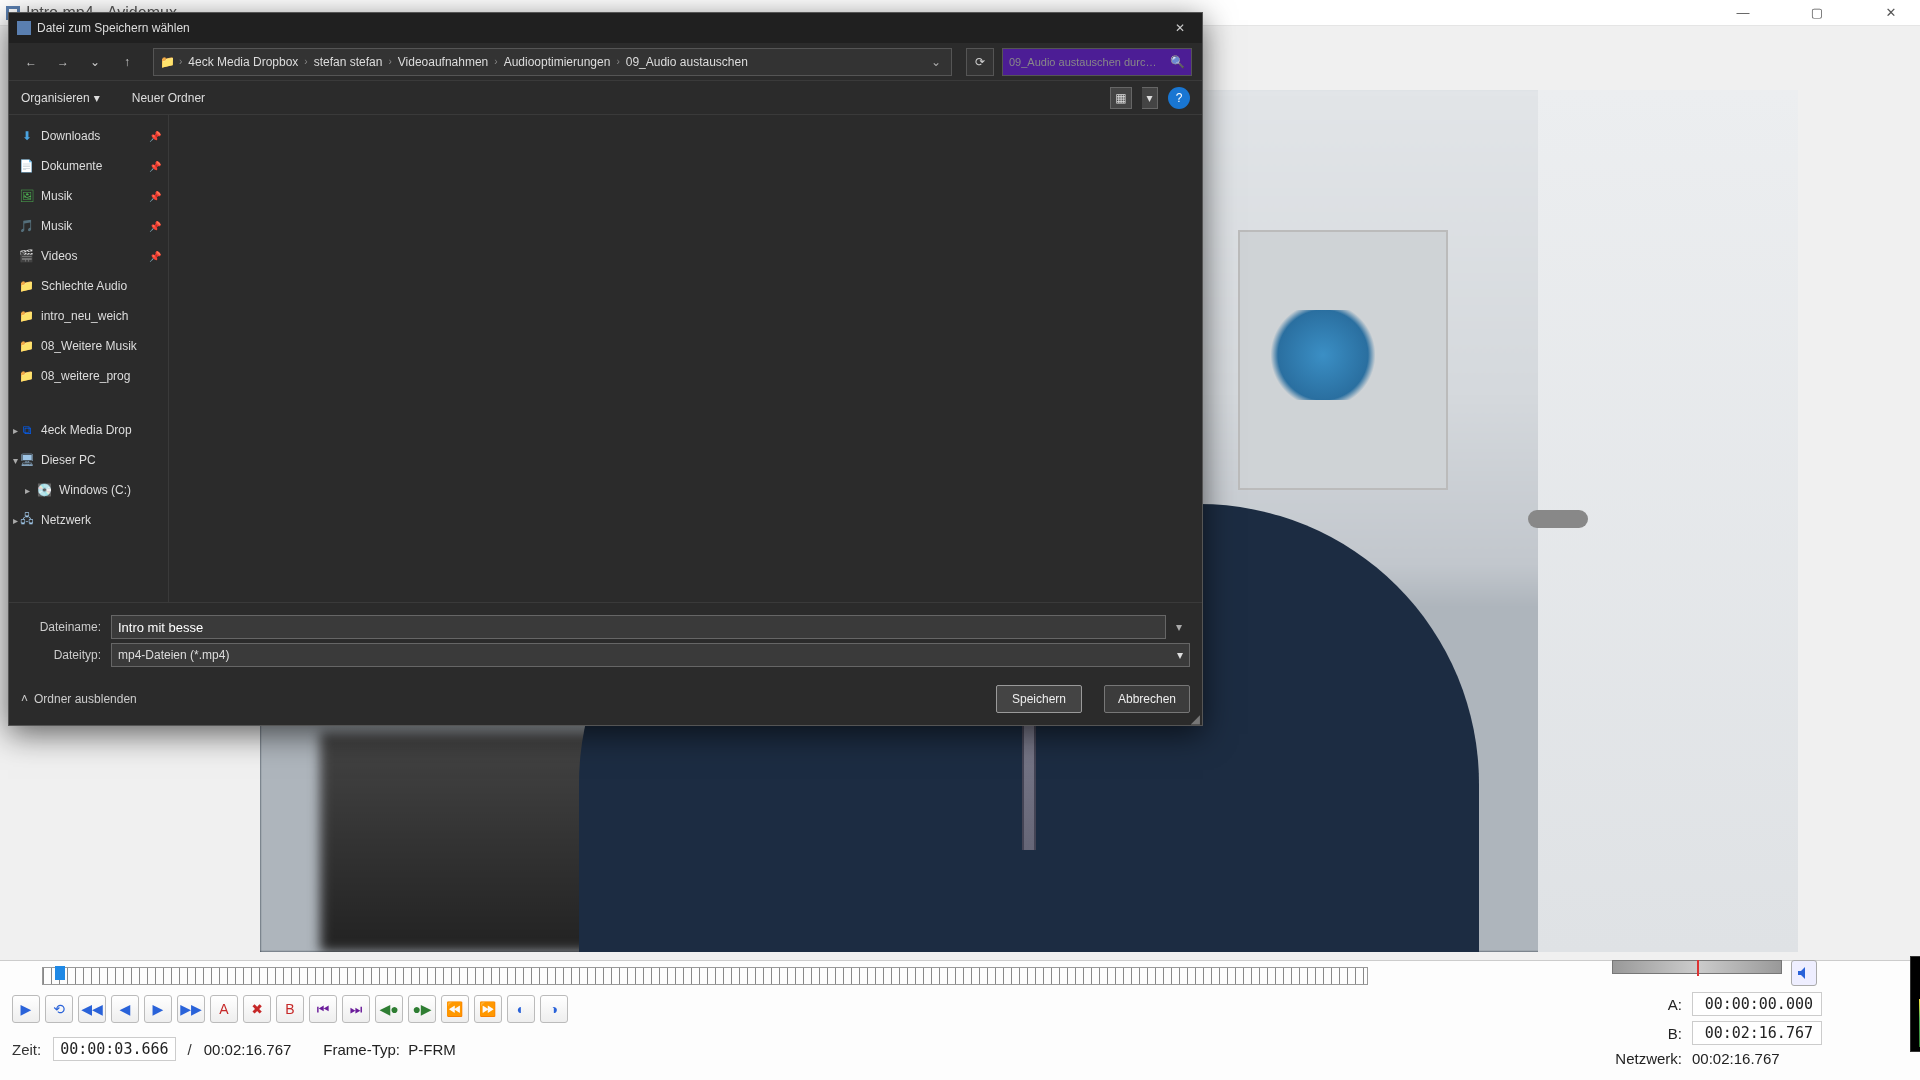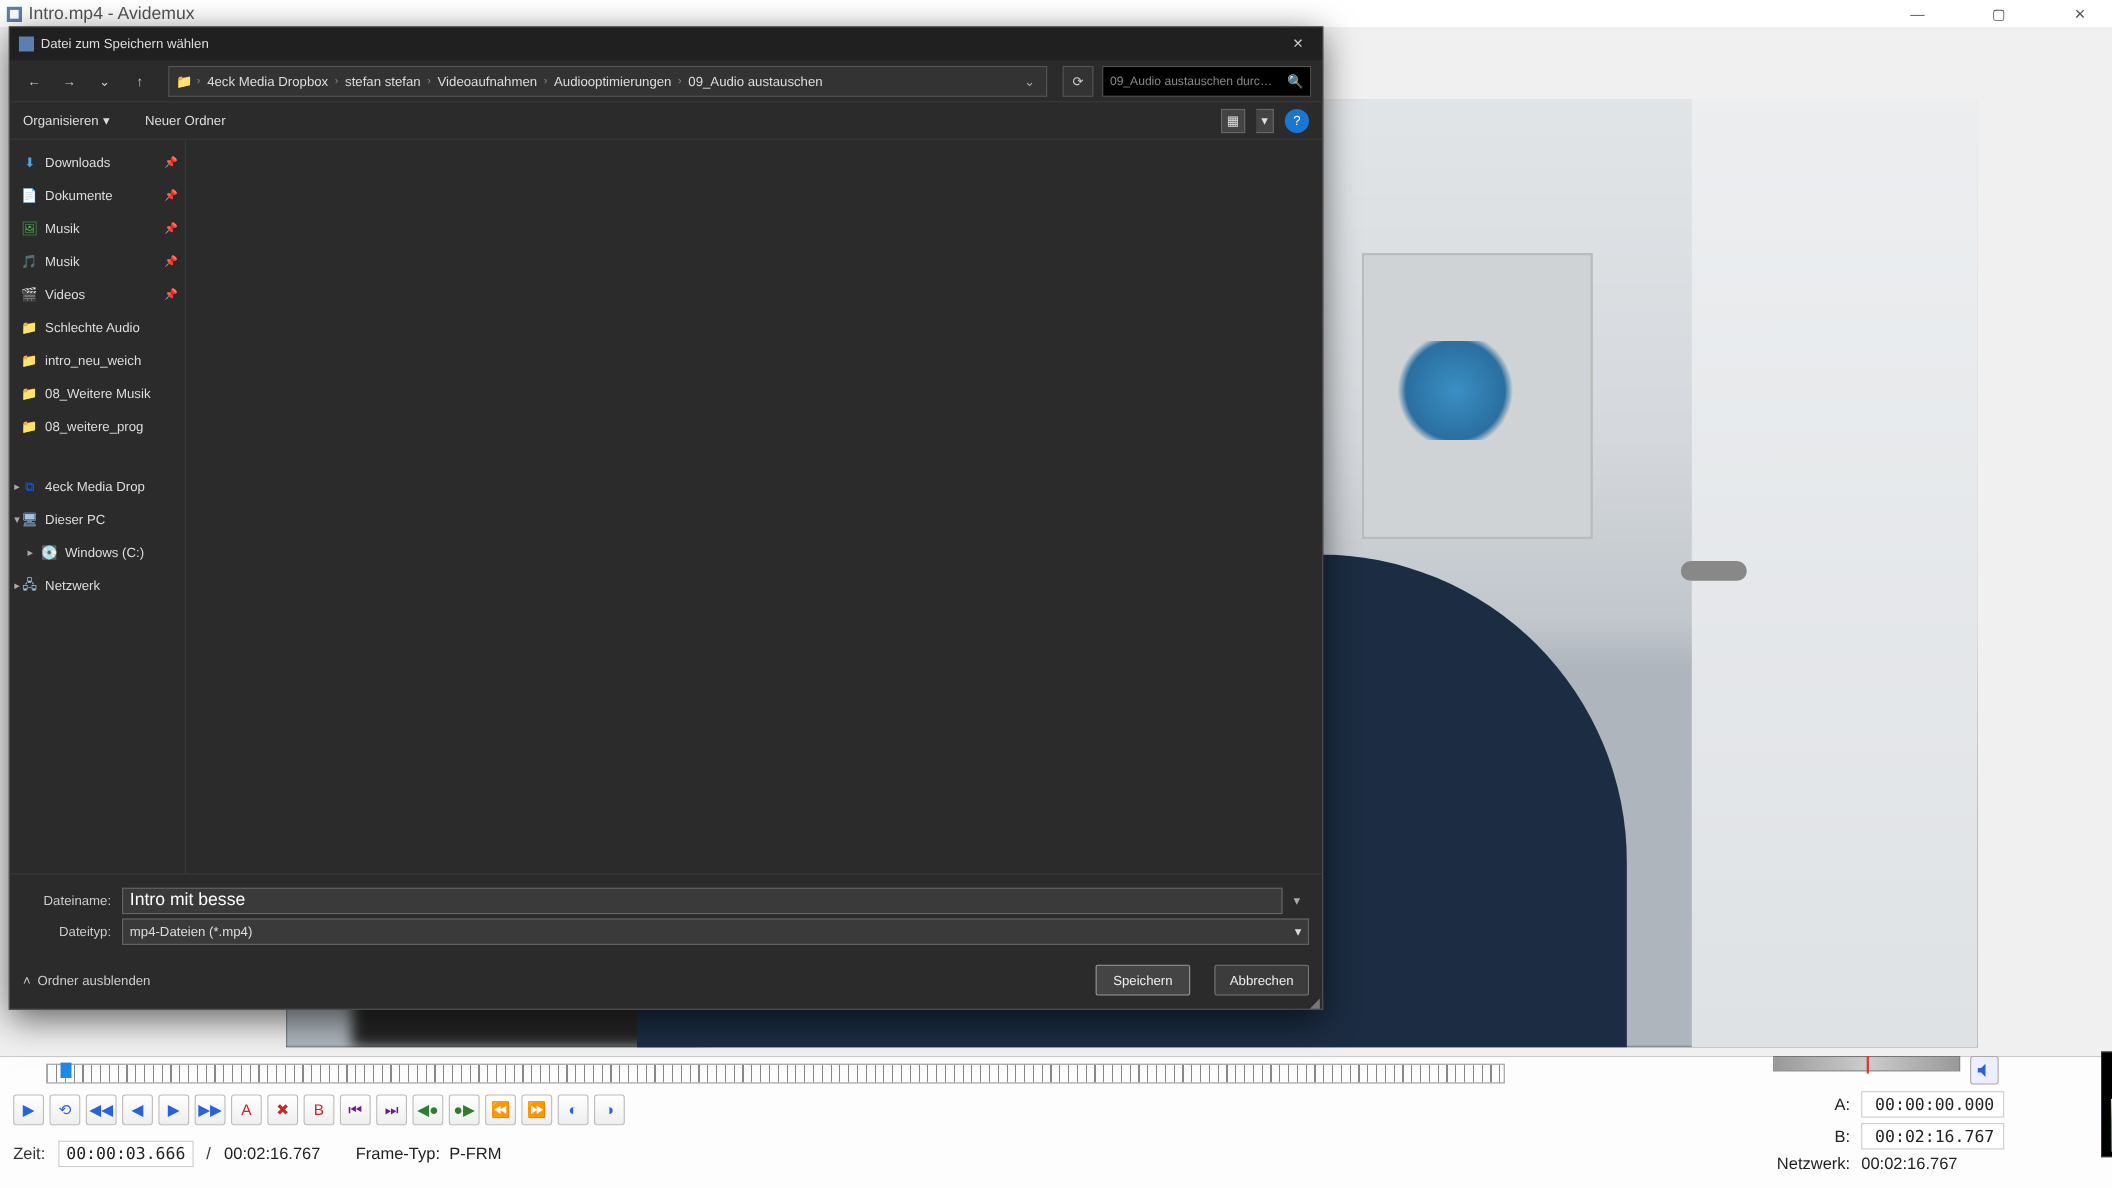--- a/index.html
+++ b/index.html
@@ -44,33 +44,33 @@
 .scrub-mini::after{content:"";position:absolute;left:50%;top:-1px;width:2px;height:16px;background:#d33;}
 .speaker-btn{display:inline-flex;width:26px;height:26px;border:1px solid #aaa;border-radius:3px;background:#eef;align-items:center;justify-content:center;margin-left:6px;vertical-align:top;}
 .ab-row{display:flex;align-items:center;gap:10px;margin:5px 0;font-size:15px;}
 .ab-row .albl{width:70px;text-align:right;}
 .ab-row .aval{font-family:monospace;border:1px solid #ccc;background:#fff;padding:2px 8px;min-width:130px;text-align:right;}
 .meter{position:absolute; right:-58px; top:-4px; width:50px; height:96px; background:#000; border:1px solid #333;}
 .meter .bar{position:absolute;bottom:4px;width:16px;background:linear-gradient(180deg,#ffeb3b 0%, #4caf50 40%, #2e7d32 100%);}
 .meter .bar.b1{left:8px;height:48px;}
 
 
-.dialog { position:absolute; left:8px; top:24px; width:1195px; height:894px; background:#2b2b2b; border:1px solid #555; box-shadow:0 8px 30px rgba(0,0,0,.6); color:#ddd; display:flex; flex-direction:column;}
+.dialog { position:absolute; left:8px; top:12px; width:1195px; height:714px; background:#2b2b2b; border:1px solid #555; box-shadow:0 8px 30px rgba(0,0,0,.6); color:#ddd; display:flex; flex-direction:column;}
 .dlg-title { height:30px; background:#202020; display:flex; align-items:center; padding:0 8px; justify-content:space-between;}
 .dlg-title .t { font-size:12px; color:#ddd;}
 .dlg-close{width:28px;height:22px;display:flex;align-items:center;justify-content:center;color:#ccc;cursor:pointer;}
 .dlg-nav { height:38px; background:#2b2b2b; display:flex; align-items:center; padding:0 10px; gap:8px; border-bottom:1px solid #3a3a3a;}
 .nav-btn{width:24px;height:24px;display:flex;align-items:center;justify-content:center;color:#ccc;cursor:pointer;border-radius:2px;}
 .crumbbar{flex:1;display:flex;align-items:center;border:1px solid #555;background:#333;height:28px;padding:0 6px;gap:4px;margin:0 6px;}
 .crumbbar .folder-ic{color:#e2b64a;}
 .crumbbar .crumb{color:#ddd;font-size:12px;padding:0 2px;cursor:pointer;}
 .crumbbar .sep{color:#888;font-size:10px;}
 .crumbbar .dd{margin-left:auto;color:#aaa;cursor:pointer;padding:0 4px;}
 .refresh{width:28px;height:28px;display:flex;align-items:center;justify-content:center;border:1px solid #555;background:#333;color:#ccc;cursor:pointer;}
-.searchbox{width:190px;height:28px;border:1px solid #555;background:#000000;display:flex;align-items:center;padding:0 6px;gap:2px;color:#888;}
+.searchbox{width:190px;height:28px;border:1px solid #555;background:#4c1d95;display:flex;align-items:center;padding:0 6px;gap:2px;color:#888;}
 .searchbox input{background:transparent;border:0;outline:0;color:#ccc;font-size:11px;width:100%;}
 .searchbox input::placeholder{color:#888;}
 .dlg-toolbar{height:34px;display:flex;align-items:center;padding:0 12px;gap:32px;border-bottom:1px solid #3a3a3a;}
 .tb-btn{display:flex;align-items:center;gap:4px;color:#ddd;cursor:pointer;font-size:12px;}
 .tb-right{margin-left:auto;display:flex;align-items:center;gap:10px;}
 .view-btn{width:22px;height:22px;border:1px solid #666;background:#444;display:flex;align-items:center;justify-content:center;color:#ddd;cursor:pointer;}
 .help-btn{width:22px;height:22px;border-radius:50%;background:#1976d2;color:#fff;display:flex;align-items:center;justify-content:center;font-size:12px;cursor:pointer;}
 
 .dlg-body{flex:1;display:flex;min-height:0;}
 .sidebar{width:160px;border-right:1px solid #3a3a3a;padding:6px 0;overflow:hidden;}
@@ -86,21 +86,21 @@
 .thumb-img{width:88px;height:58px;background:linear-gradient(180deg,#c9b8a8 0%, #8b7d70 40%, #2a3442 70%);border:1px solid #666;position:relative;margin:0 auto;}
 .thumb-img::before,.thumb-img::after{content:"";position:absolute;top:0;bottom:0;width:10px;background:repeating-linear-gradient(0deg,#111 0,#111 4px,#333 4px,#333 8px);}
 .thumb-img::before{left:-10px;}
 .thumb-img::after{right:-10px;}
 .thumb-vlc{position:absolute;right:-6px;bottom:-4px;width:18px;height:18px;background:conic-gradient(#ff7a00 0deg 360deg);clip-path:polygon(50% 0,90% 100%,10% 100%);}
 .thumb-label{color:#ddd;font-size:12px;margin-top:6px;}
 
 .dlg-bottom{border-top:1px solid #3a3a3a;padding:8px 12px 4px 12px;}
 .field-row{display:flex;align-items:center;gap:10px;margin:4px 0;}
 .field-row .flbl{width:80px;text-align:right;color:#ccc;font-size:12px;}
-.text-input{flex:1;height:24px;background:#3a3a3a;border:1px solid #666;color:#fff;padding:0 6px;font-size:16px;outline:none;}
+.text-input{flex:1;height:24px;background:#3a3a3a;border:1px solid #666;color:#fff;padding:0 6px;font-size:13px;outline:none;}
 .combo{flex:1;height:24px;background:#3a3a3a;border:1px solid #666;color:#ddd;padding:0 6px;font-size:12px;display:flex;align-items:center;justify-content:space-between;cursor:pointer;}
 .dlg-footer{display:flex;align-items:center;padding:10px 12px 12px 12px;gap:10px;}
 .toggle-link{display:flex;align-items:center;gap:6px;color:#ccc;cursor:pointer;font-size:12px;}
 .footer-btns{margin-left:auto;display:flex;gap:22px;}
 .dbtn{min-width:86px;height:28px;border:1px solid #777;background:#3c3c3c;color:#eee;font-size:12px;cursor:pointer;border-radius:2px;}
 .dbtn.primary{border-color:#9a9a9a;background:#444;}
 .resize-grip{position:absolute;right:2px;bottom:2px;color:#777;font-size:12px;line-height:8px;}
 
 
 .ic-folder{color:#e2b64a;}

